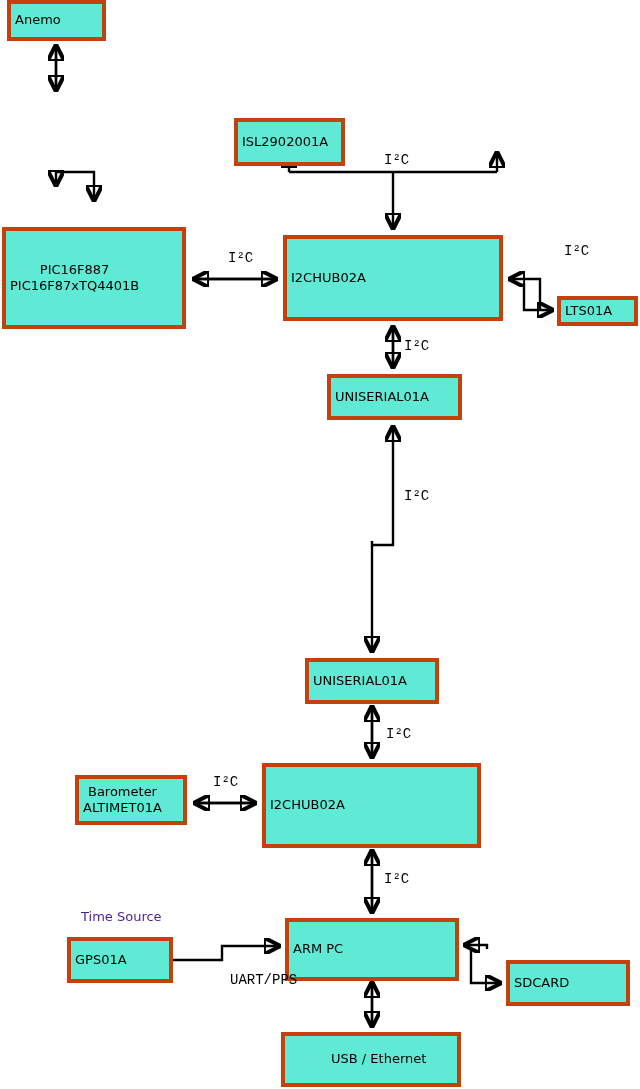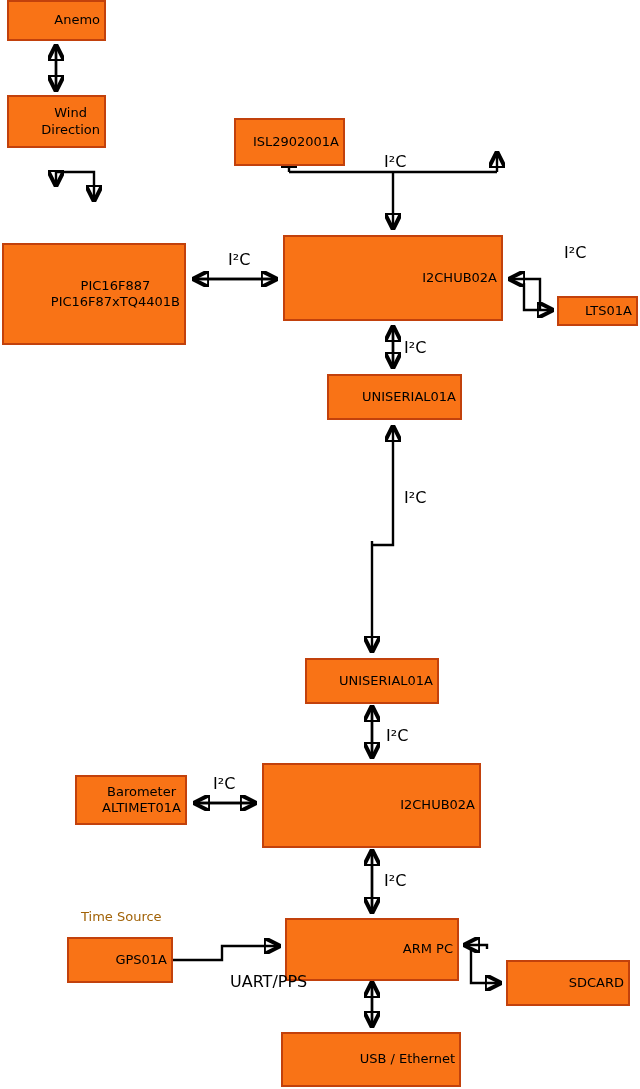--- a/index.html
+++ b/index.html
@@ -11,46 +11,47 @@
     position: relative;
     width: 640px;
     height: 1089px;
     background: #ffffff;
     font-family: "DejaVu Sans", "Liberation Sans", sans-serif;
     overflow: hidden;
   }
   .node {
     position: absolute;
     box-sizing: border-box;
-    border: 2px solid #c2410c;
-    background: #f97316;
+    border: 4px solid #c2410c;
+    background: #5eead4;
     display: flex;
     align-items: center;
-    justify-content: flex-end;
+    justify-content: flex-start;
     text-align: center;
     color: #000000;
     font-size: 13px;
     line-height: 1.25;
     z-index: 3;
   }
   .node .lbl {
     white-space: pre-line;
     padding: 0 4px;
   }
   .edge-label {
     position: absolute;
-    font-size: 16px;
+    font-size: 14px;
     color: #000000;
     white-space: nowrap;
     z-index: 4;
+    font-family: Liberation Mono, monospace;
   }
   .free-label {
     position: absolute;
     font-size: 13px;
-    color: #a16207;
+    color: #4c1d95;
     white-space: nowrap;
     z-index: 4;
   }
   svg.wires {
     position: absolute;
     left: 0;
     top: 0;
     width: 640px;
     height: 1089px;
     z-index: 1;
@@ -114,26 +115,22 @@
     <path d="M 471 949 L 471 983 L 500 983" marker-end="url(#ah)"></path>
 
     <line x1="372" y1="987" x2="372" y2="1026" marker-end="url(#ah)"></line>
     <line x1="372" y1="1022" x2="372" y2="983" marker-end="url(#ah)"></line>
   </svg>
 
   <div class="node" style="left:7px; top:0px; width:99px; height:41px;">
     <span class="lbl">Anemo</span>
   </div>
 
-  <div class="node" style="left:7px; top:95px; width:99px; height:53px;">
-    <span class="lbl">Wind
-Direction</span>
-  </div>
 
-  <div class="node" style="left:2px; top:227px; width:184px; height:102px;margin-top:16px;">
+  <div class="node" style="left:2px; top:227px; width:184px; height:102px;">
     <span class="lbl">PIC16F887
 PIC16F87xTQ4401B</span>
   </div>
 
   <div class="node" style="left:234px; top:118px; width:111px; height:48px;">
     <span class="lbl">ISL2902001A</span>
   </div>
 
 
   <div class="node" style="left:283px; top:235px; width:220px; height:86px;">

